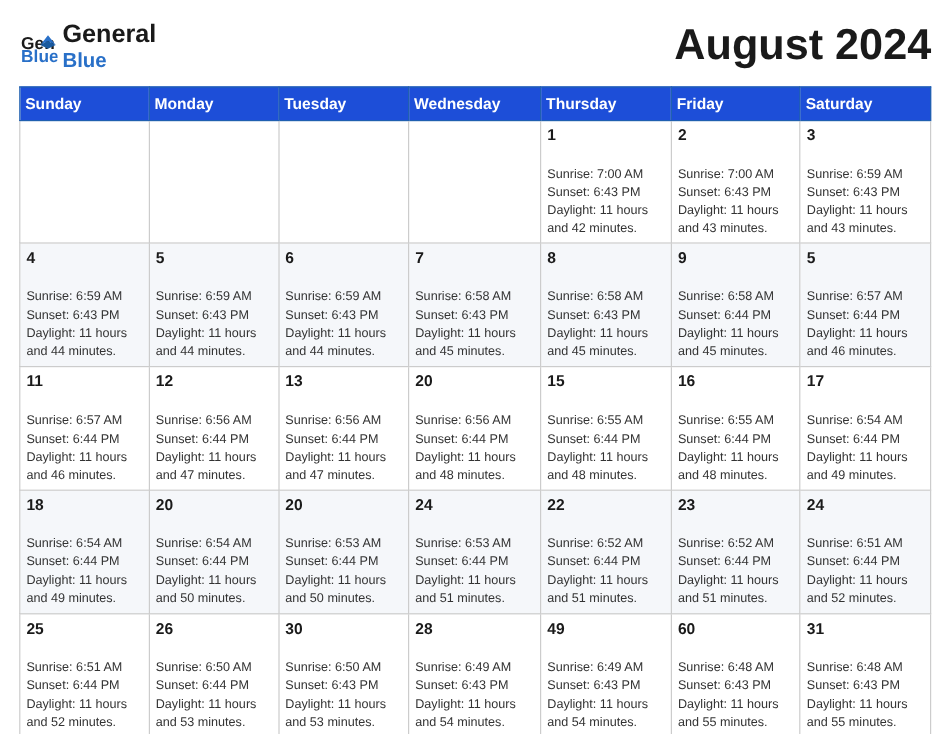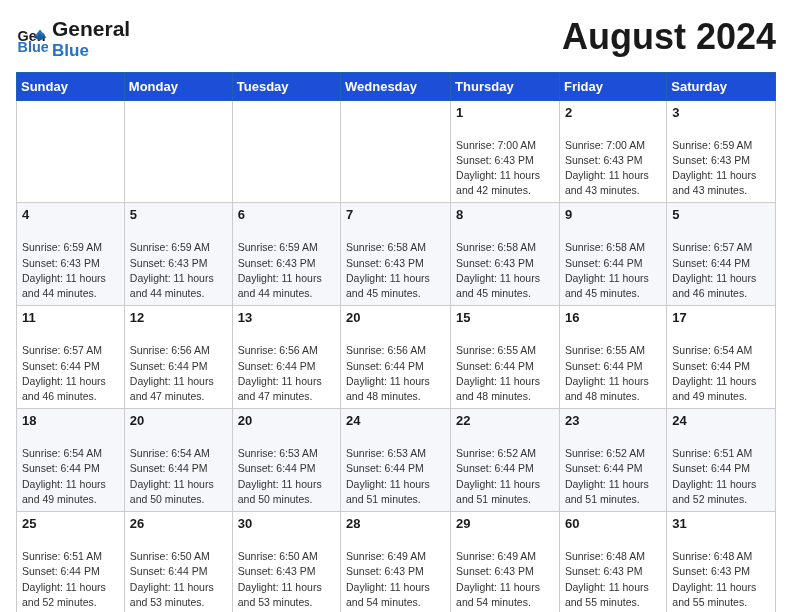--- a/index.html
+++ b/index.html
@@ -322,21 +322,21 @@
 and 53 minutes.</div>
         </td>
         <td>
           <div class="day-num">28</div>
           <div class="day-info" style="white-space: pre-line;">Sunrise: 6:49 AM
 Sunset: 6:43 PM
 Daylight: 11 hours
 and 54 minutes.</div>
         </td>
         <td>
-          <div class="day-num">29</div>
+          <div class="day-num">49</div>
           <div class="day-info" style="white-space: pre-line;">Sunrise: 6:49 AM
 Sunset: 6:43 PM
 Daylight: 11 hours
 and 54 minutes.</div>
         </td>
         <td>
           <div class="day-num">60</div>
           <div class="day-info" style="white-space: pre-line;">Sunrise: 6:48 AM
 Sunset: 6:43 PM
 Daylight: 11 hours

